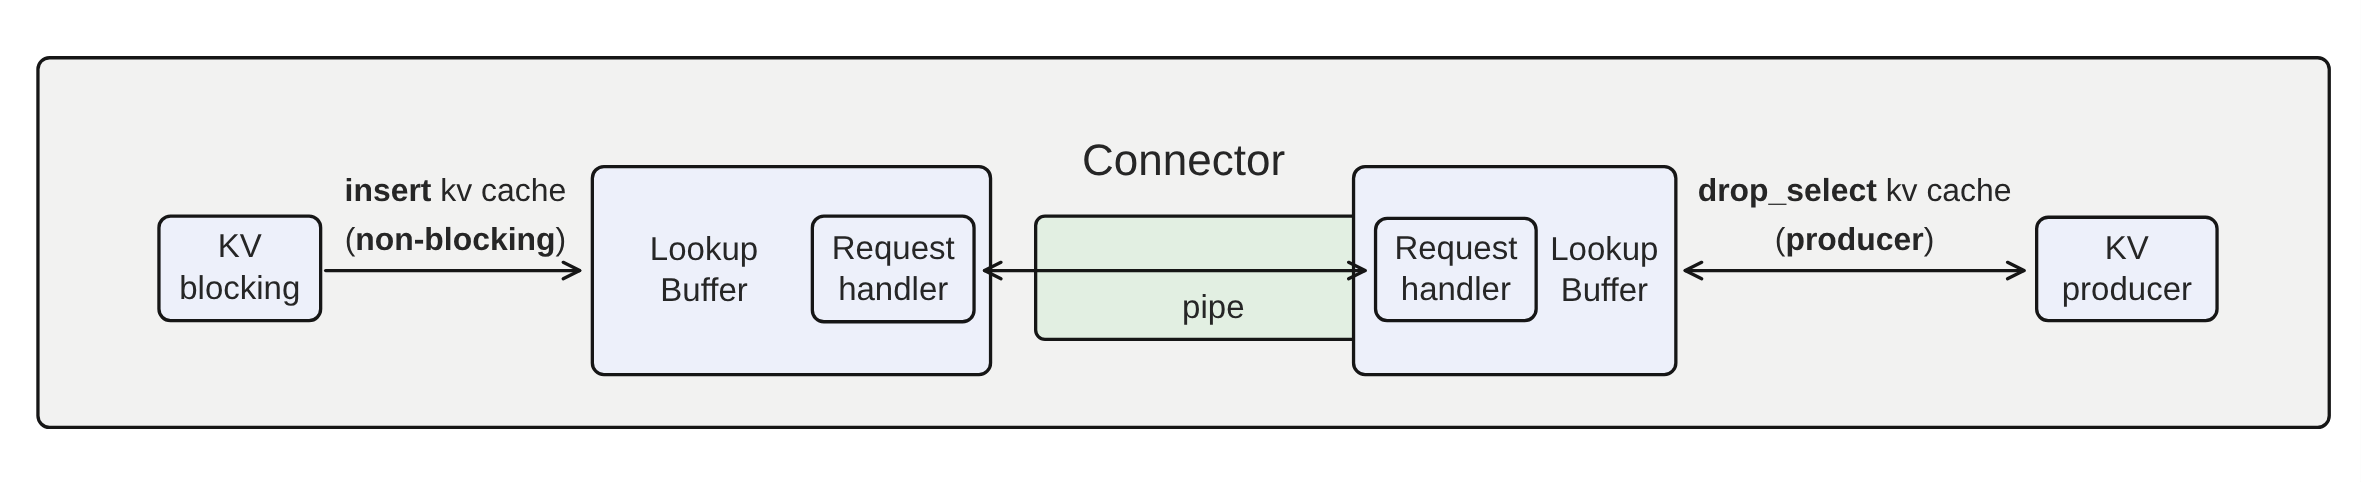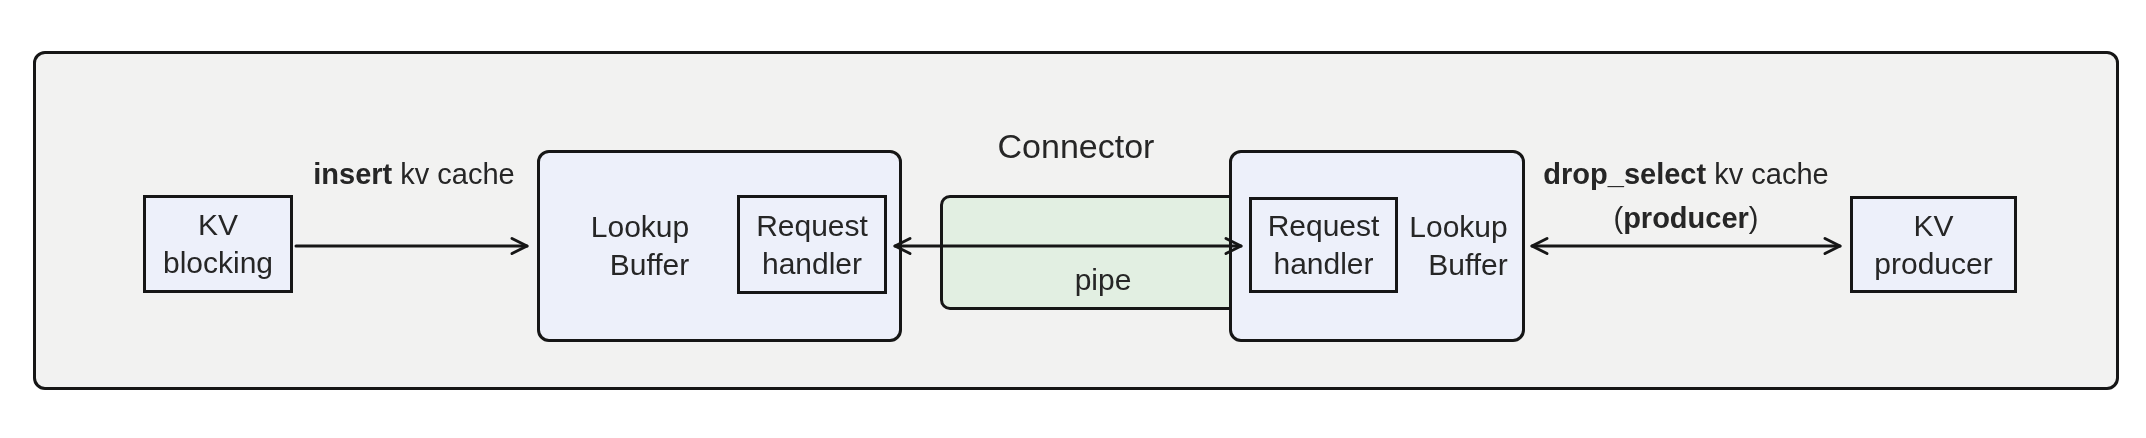--- a/index.html
+++ b/index.html
@@ -28,29 +28,29 @@
     left: 33px; top: 51px;
     width: 2086px; height: 339px;
     background: var(--frame-fill);
     border: 3px solid var(--stroke);
     border-radius: 12px;
   }
   .frame-title {
     position: absolute;
     left: 0; right: 0; top: 74px;
     text-align: center;
-    font-size: 34px;
+    font-size: 40px;
     line-height: 36px;
     color: var(--text);
   }
   .node {
     position: absolute;
     background: var(--node-fill);
     border: 3px solid var(--stroke);
-    border-radius: 0;
+    border-radius: 12px;
     display: flex;
     align-items: center;
     justify-content: center;
     text-align: center;
     font-size: 30px;
     line-height: 38px;
     color: var(--text);
   }
   .node .lines span { display: block; }
   #kv-producer { left: 143px; top: 195px; width: 150px; height: 98px; }
@@ -58,21 +58,21 @@
   #rh-left     { left: 737px; top: 195px; width: 150px; height: 99px; }
   #lb-right    { left: 1229px; top: 150px; width: 296px; height: 192px; border-radius: 12px; }
   #rh-right    { left: 1249px; top: 197px; width: 149px; height: 96px; }
   #kv-consumer { left: 1850px; top: 196px; width: 167px; height: 97px; }
   .lb-label {
     position: absolute;
     top: 0; height: 100%;
     display: flex;
     align-items: center;
     justify-content: center;
-    text-align: right;
+    text-align: center;
   }
   #lb-left .lb-label  { left: 0; width: 200px; }
   #lb-right .lb-label { right: 0; width: 127px; }
   #pipe {
     position: absolute;
     left: 940px; top: 195px;
     width: 326px; height: 115px;
     background: var(--pipe-fill);
     border: 3px solid var(--stroke);
     border-radius: 10px;
@@ -173,20 +173,21 @@
         <path d="M2 2 L12 7 L2 12" fill="none" stroke-width="2" stroke-linecap="round" stroke-linejoin="round"></path>
       </marker>
     </defs>
     <line x1="296" y1="246" x2="527" y2="246" marker-end="url(#ah)"></line>
     <line x1="895" y1="246" x2="1241" y2="246" marker-start="url(#ah)" marker-end="url(#ah)"></line>
     <line x1="1532" y1="246" x2="1840" y2="246" marker-start="url(#ah)" marker-end="url(#ah)"></line>
   </svg>
 
   <div class="edge-label" id="insert-label">
     <span class="row"><b>insert</b><span> kv cache</span></span>
+    <span class="row"><span>(</span><b>non-blocking</b><span>)</span></span>
   </div>
 
   <div class="edge-label" id="drop-label">
     <span class="row"><b>drop_select</b><span> kv cache</span></span>
     <span class="row"><span>(</span><b>producer</b><span>)</span></span>
   </div>
 
 </div>
 
 </body></html>

